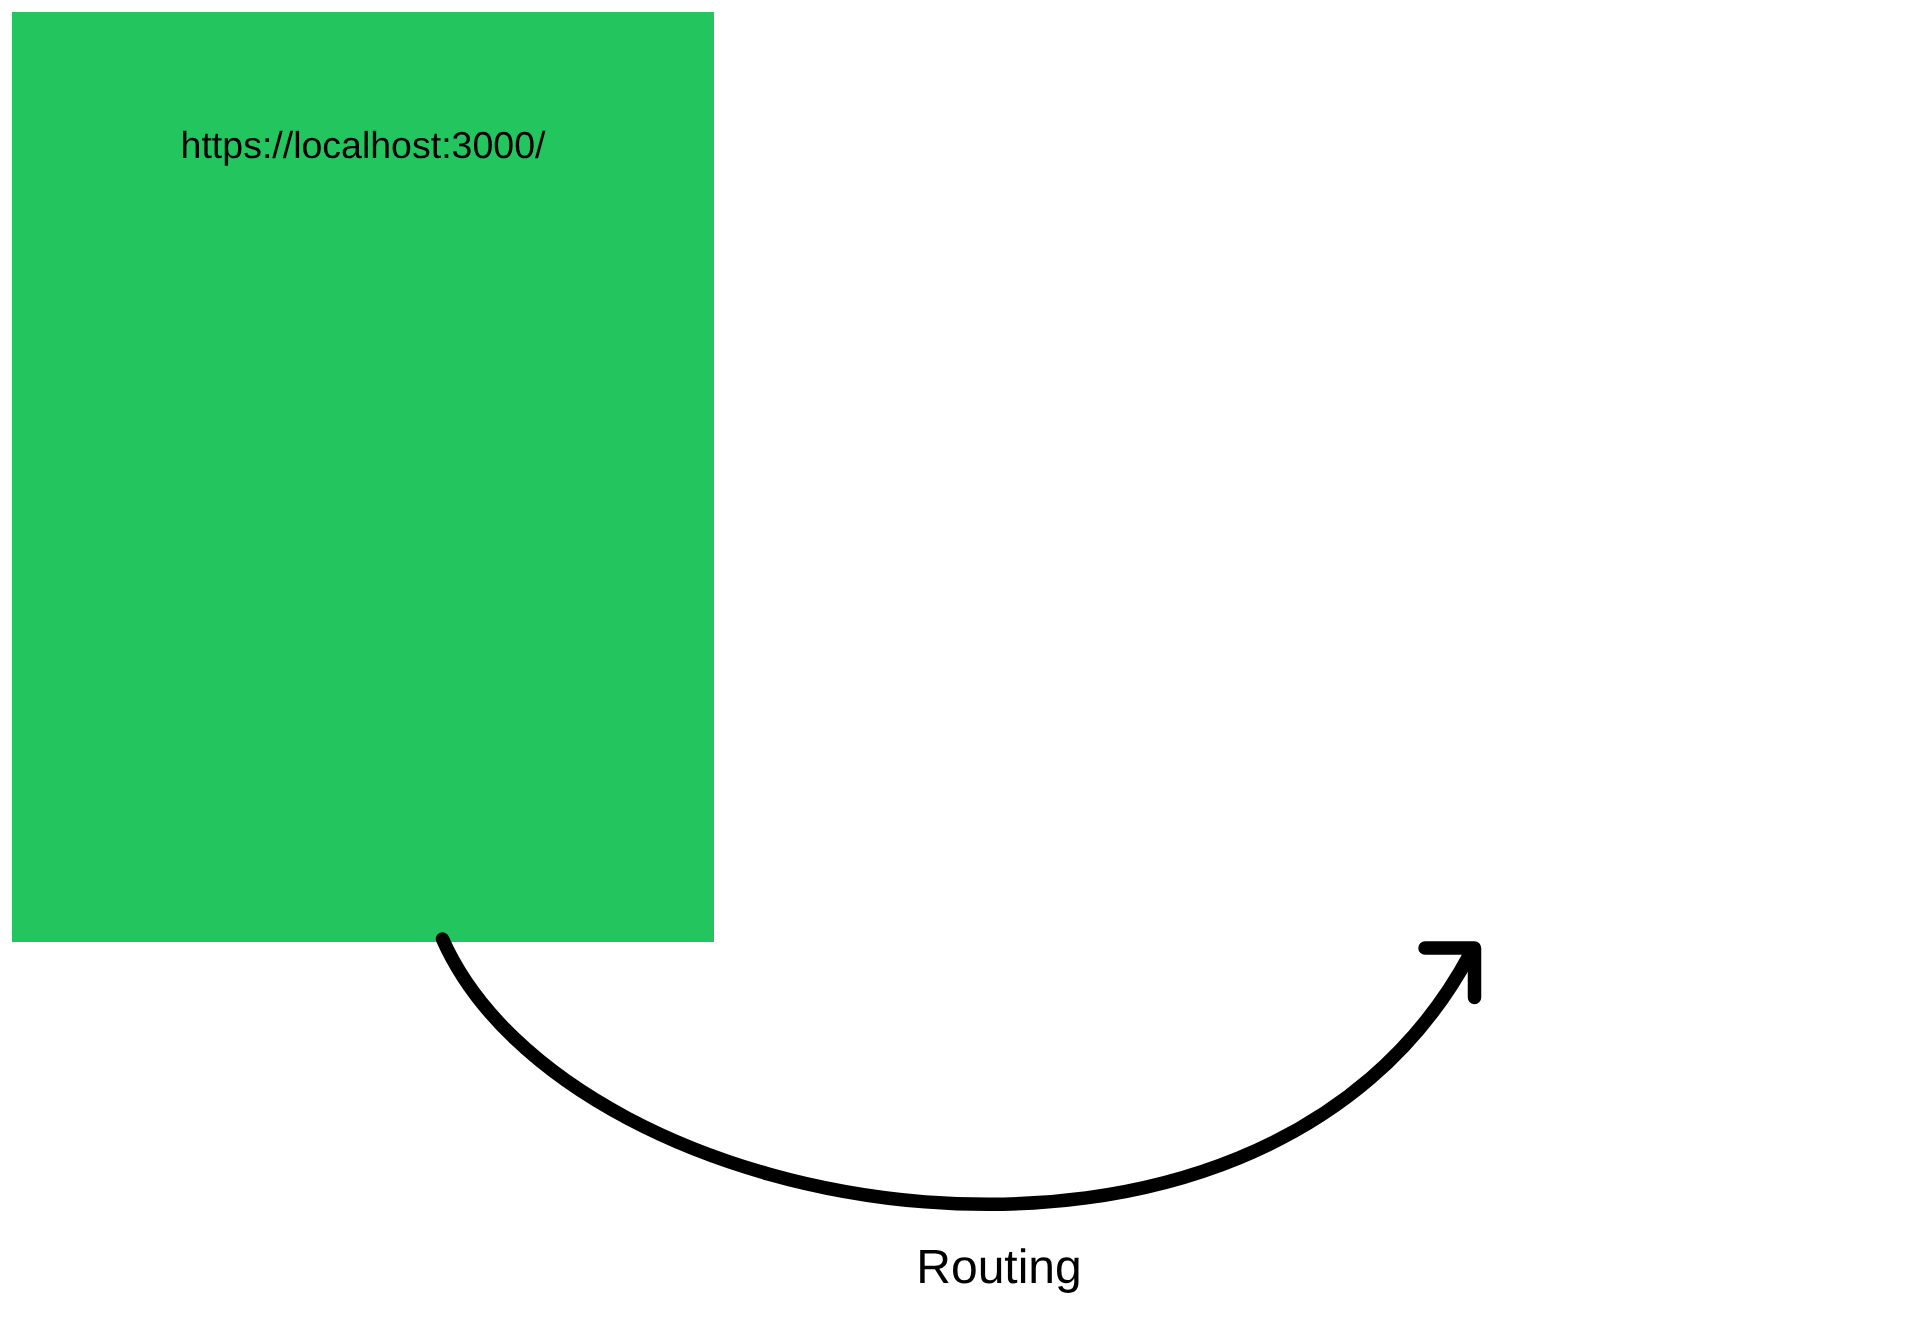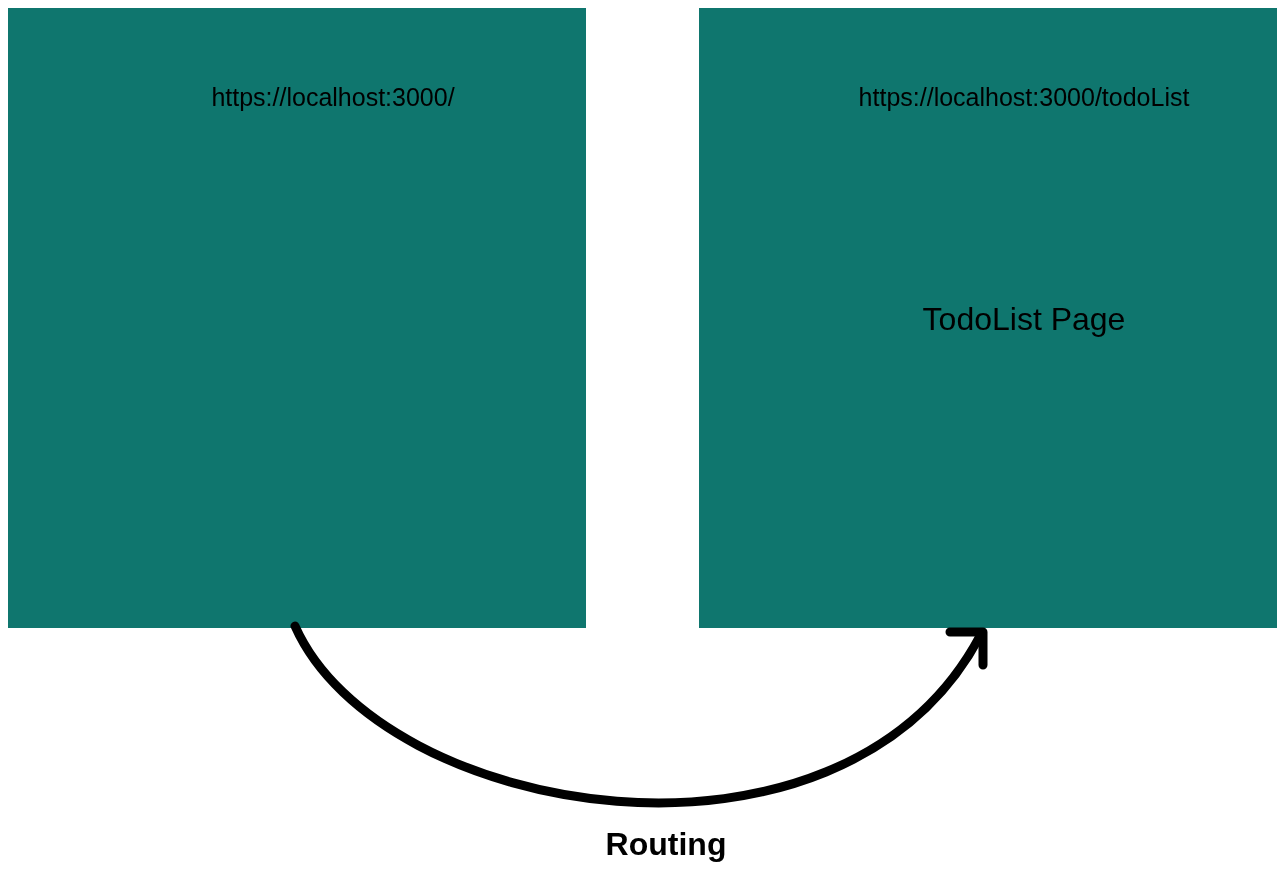--- a/index.html
+++ b/index.html
@@ -15,25 +15,24 @@
       position: relative;
       overflow: hidden;
     }
     .container {
       position: relative;
       width: 100%;
       height: 100%;
     }
     .panel {
       position: absolute;
-      background: #0f766e;
-      width: 578px;
+      background: #22c55e;
+      width: 468px;
       height: 620px;
       top: 8px;
-      padding-left: 36px;
     }
     .panel-left {
       left: 8px;
     }
     .panel-right {
       left: 699px;
     }
     .panel-url {
       position: absolute;
       width: 100%;
@@ -61,37 +60,33 @@
       pointer-events: none;
     }
     .routing-label {
       position: absolute;
       top: 826px;
       left: 0;
       width: 100%;
       text-align: center;
       font-size: 32px;
       color: #000000;
-      font-weight: 700;
+      font-weight: 400;
       padding-left: 47px;
     }
   </style>
 </head>
 <body>
 
 <div class="container">
 
   <div class="panel panel-left">
     <div class="panel-url">https://localhost:3000/</div>
   </div>
 
-  <div class="panel panel-right">
-    <div class="panel-url">https://localhost:3000/todoList</div>
-    <div class="panel-title">TodoList Page</div>
-  </div>
 
   <svg class="arrow-svg" viewBox="0 0 720 220">
     <path d="M 15 8 C 100 200, 560 280, 700 18" stroke="#000000" stroke-width="9" fill="none" stroke-linecap="round"></path>
     <path d="M 670 14 L 703 14 L 703 47" stroke="#000000" stroke-width="9" fill="none" stroke-linecap="round" stroke-linejoin="round"></path>
   </svg>
 
   <div class="routing-label">Routing</div>
 
 </div>
 

